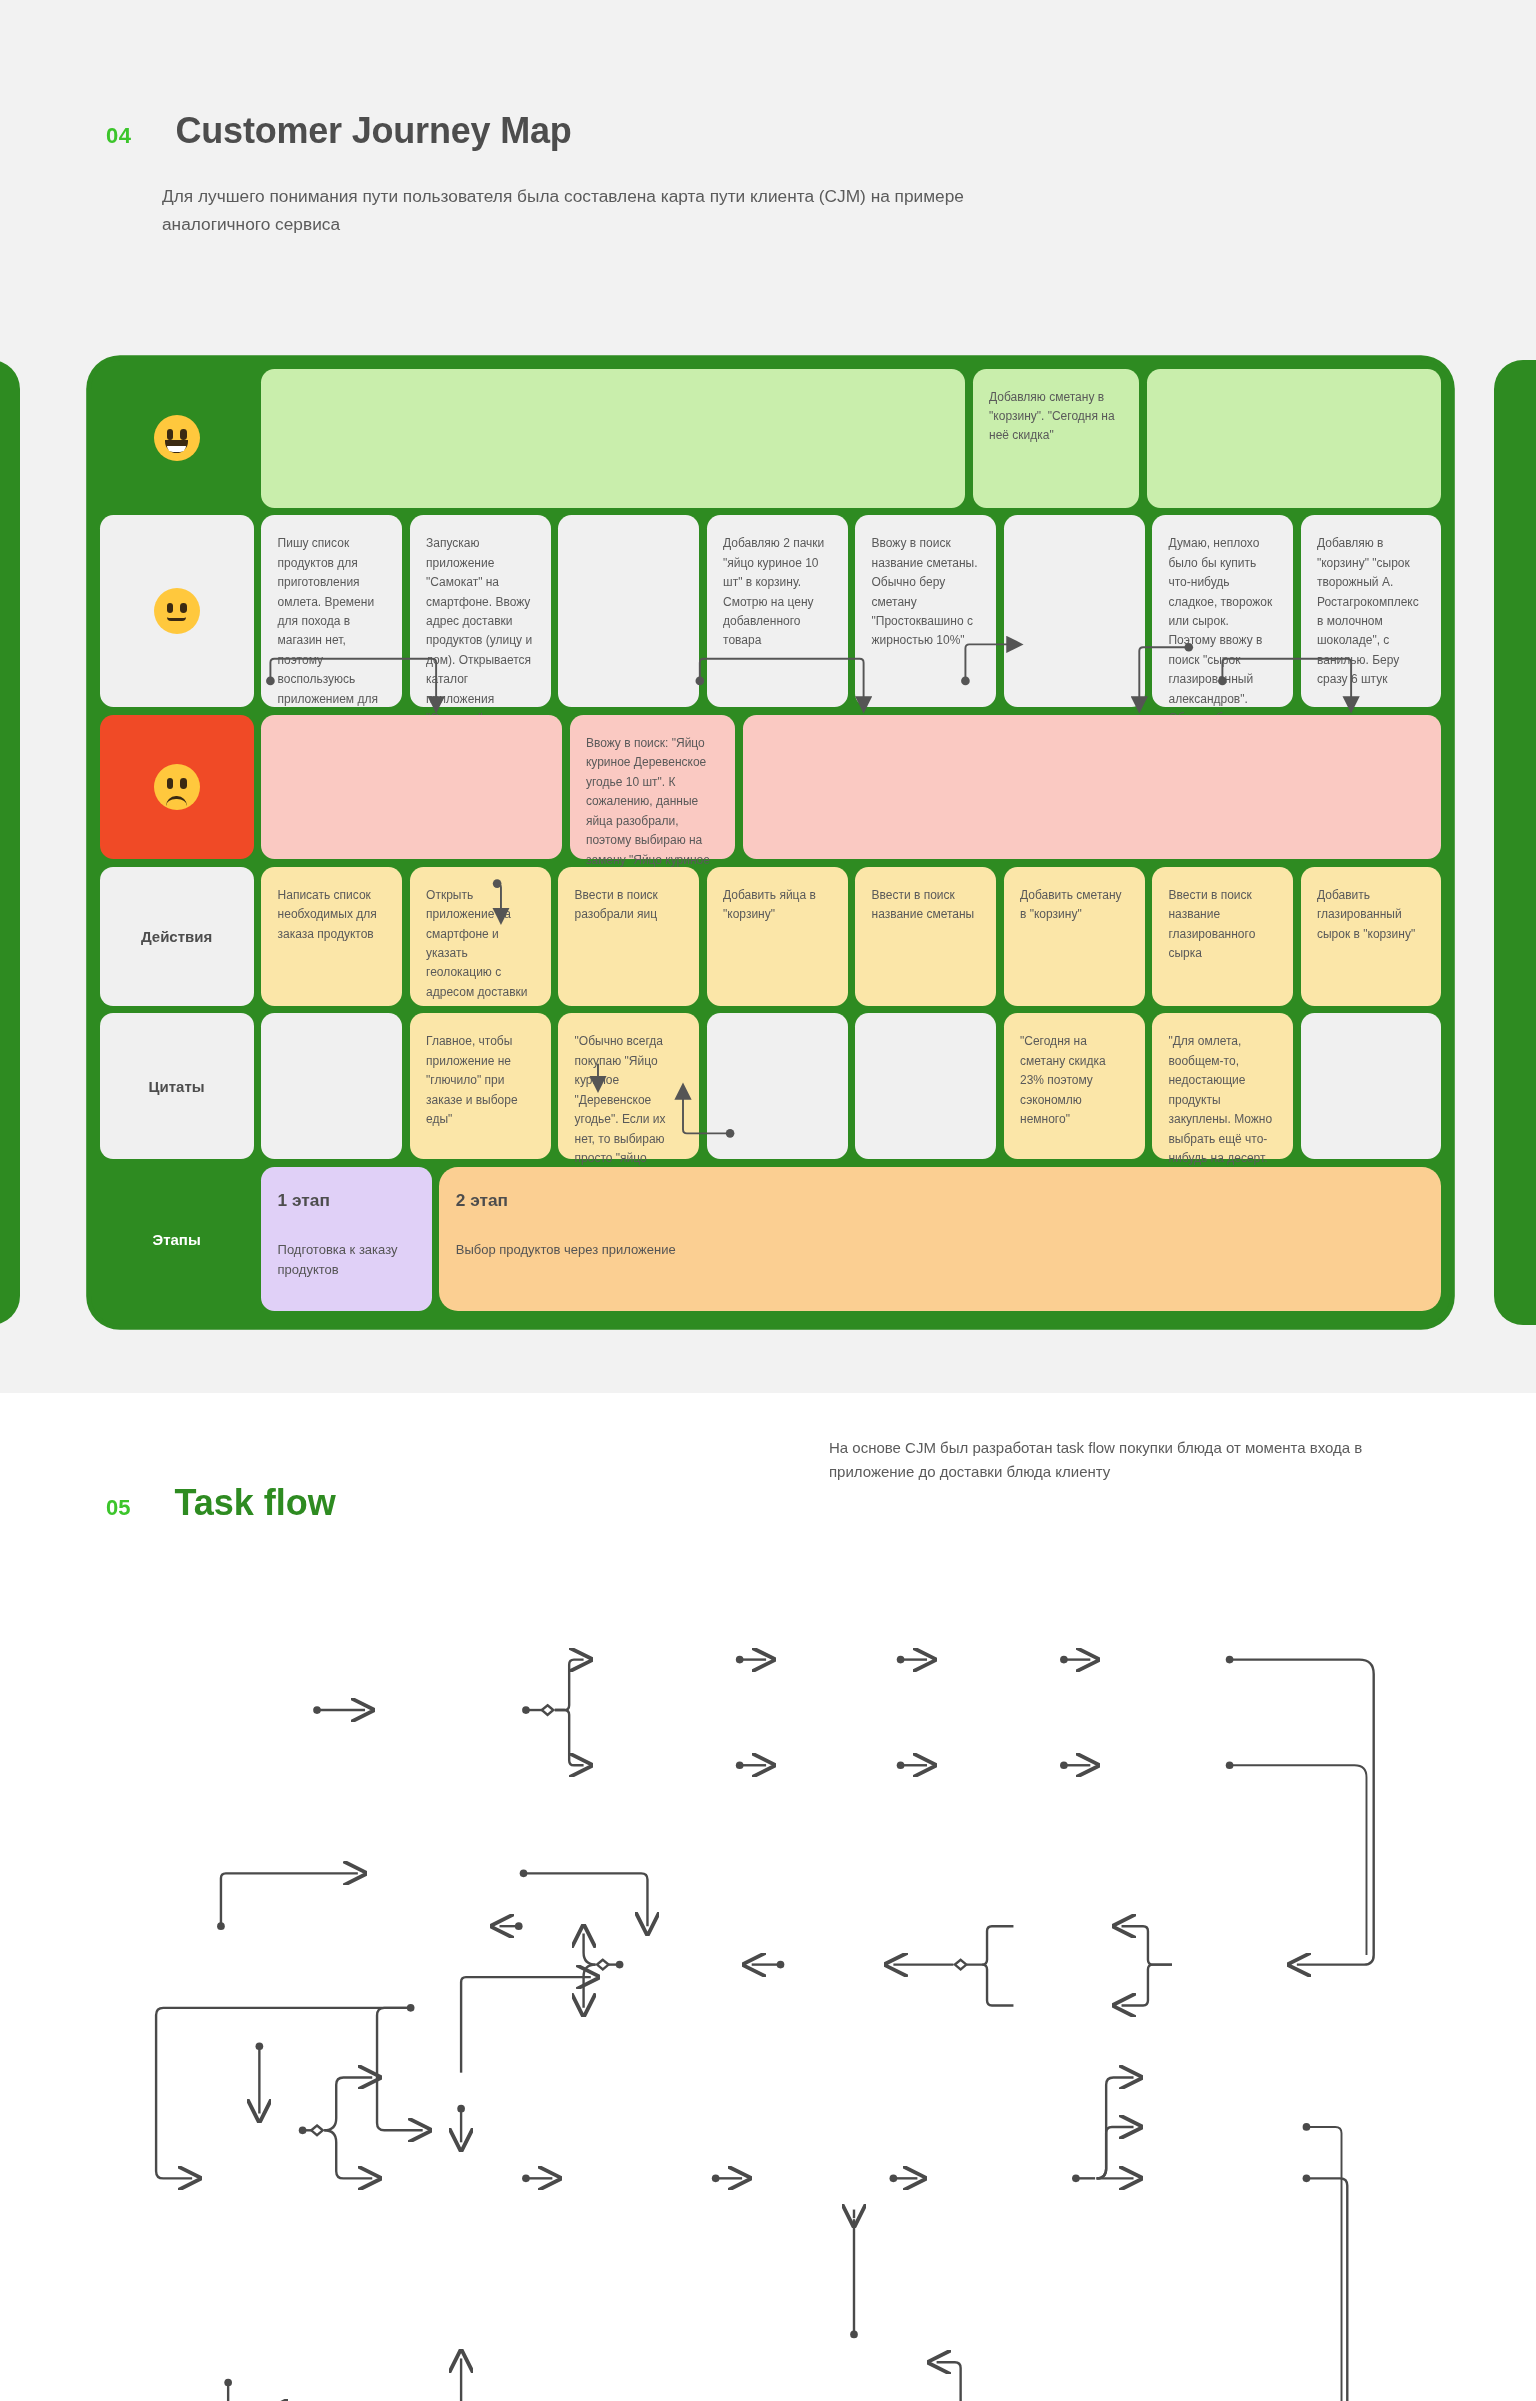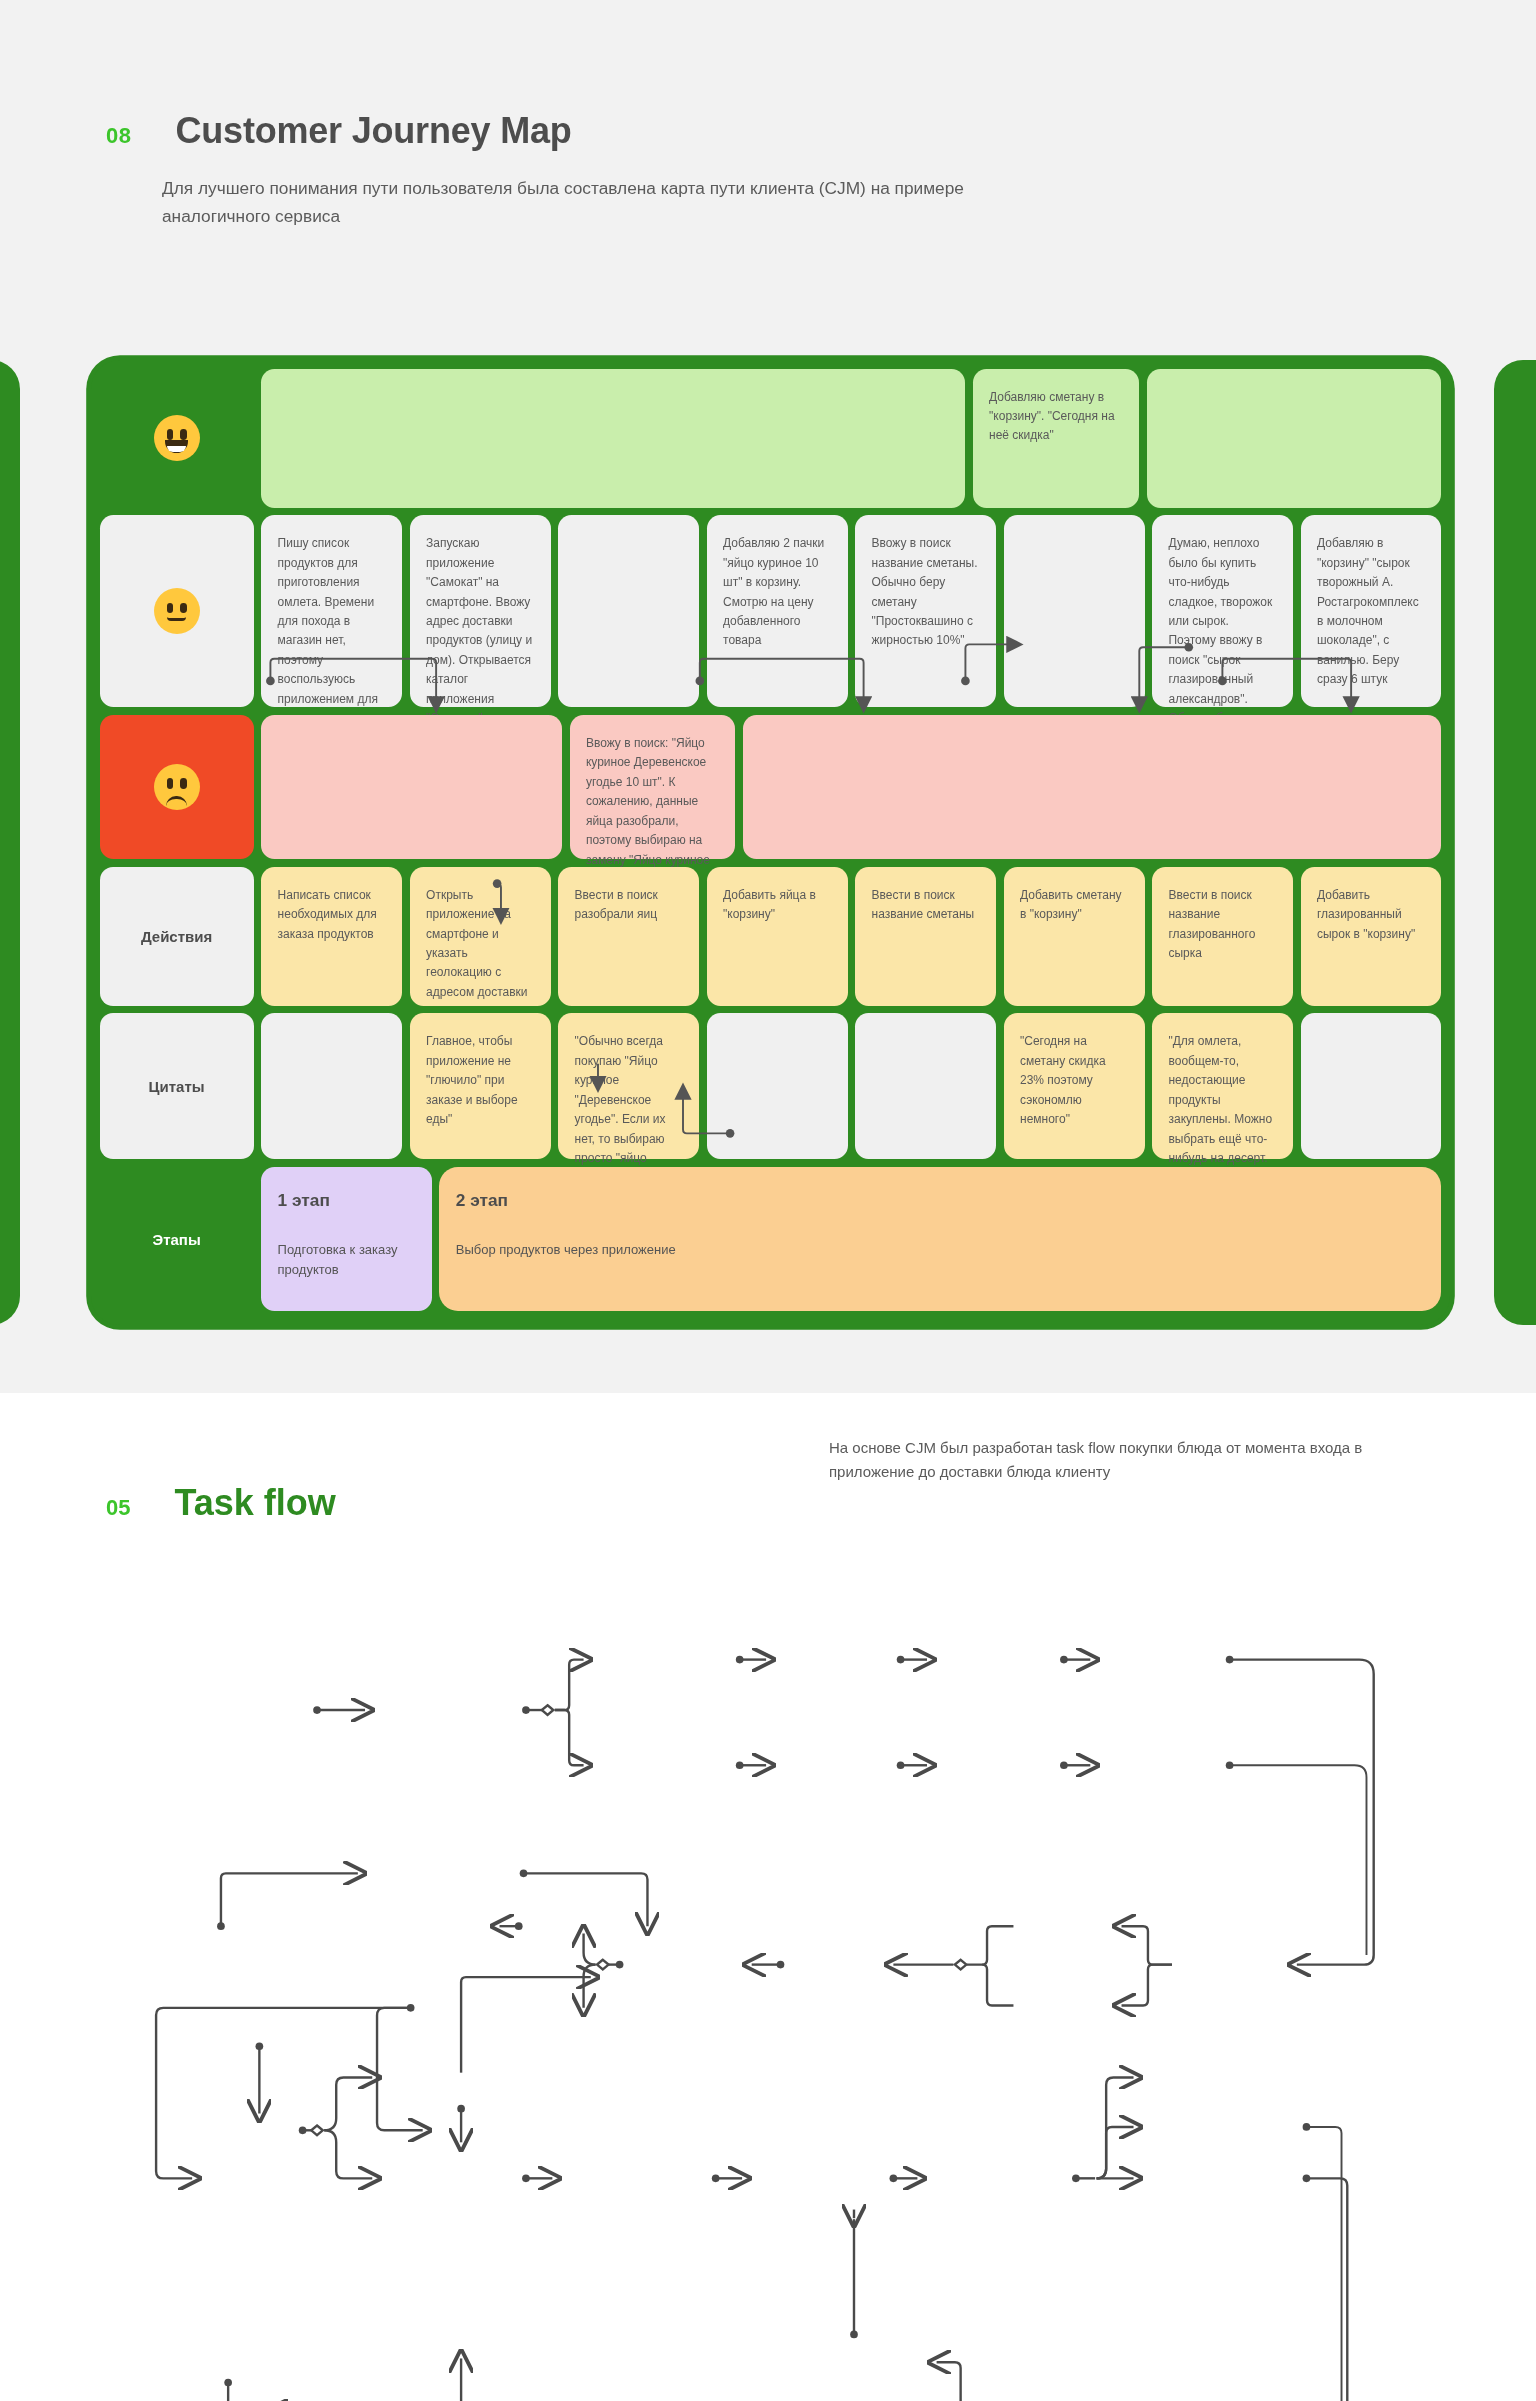--- a/index.html
+++ b/index.html
@@ -20,21 +20,21 @@
     height:1393px;
     overflow:hidden;
   }
   .sec-head { padding:110px 0 0 106px; display:flex; align-items:flex-start; }
   .sec-num {
     font-size:22px; font-weight:bold; color:#3cc52b; letter-spacing:0.5px;
     margin-right:44px; margin-top:12.5px;
   }
   .sec-title { font-size:36px; font-weight:bold; color:#4d4d4d; letter-spacing:-0.2px; }
   .sec-sub {
-    margin:22px 0 0 162px; font-size:17.3px; line-height:1.62; color:#5b5b5b; max-width:913px;
+    margin:30px 0 0 162px; font-size:17.3px; line-height:1.62; color:#5b5b5b; max-width:913px;
   }
 
   
   .board-wrap { position:relative; margin-top:53px; }
   .board {
     position:absolute; left:91px; top:0; width:1359px; height:965px;
     background:#2e8b21; border-radius:29px;
     box-shadow:0 0 0 4.8px #2e8b21;
   }
   .board-left {
@@ -120,21 +120,21 @@
 
   .flow { position:absolute; left:0; top:0; width:1537px; height:1453px; }
   svg.wires { position:absolute; left:0; top:0; width:1537px; height:1453px; }
 </style>
 </head>
 <body>
 
 <section class="cjm-section">
 
   <div class="sec-head">
-    <div class="sec-num">08</div>
+    <div class="sec-num">04</div>
     <h1 class="sec-title">Customer Journey Map</h1>
   </div>
   <p class="sec-sub">Для лучшего понимания пути пользователя была составлена карта пути клиента (CJM) на примере аналогичного сервиса</p>
 
   <div class="board-wrap" style="position:absolute; top:307px; left:0; width:1537px;">
 
     <div class="board-left"></div>
     <div class="board-right"></div>
 
     <div class="board">

